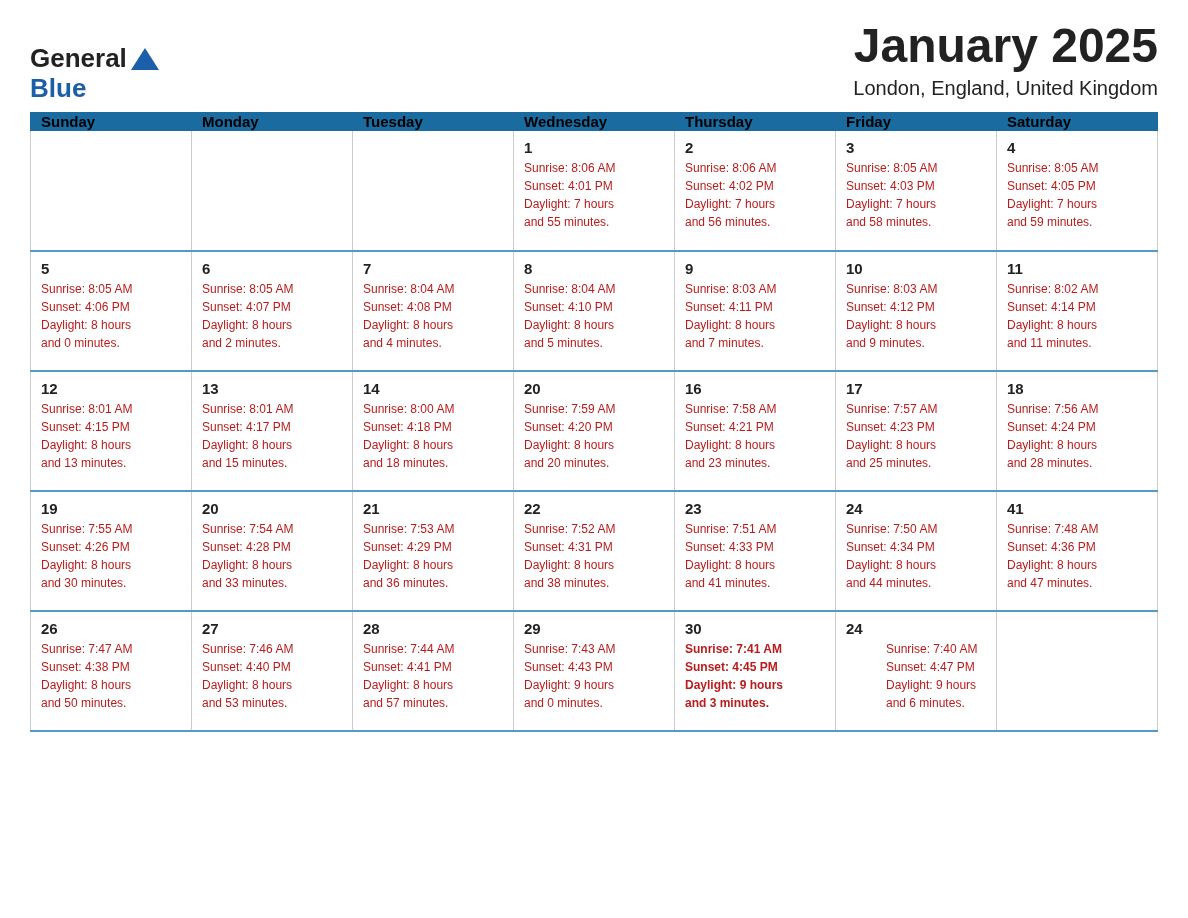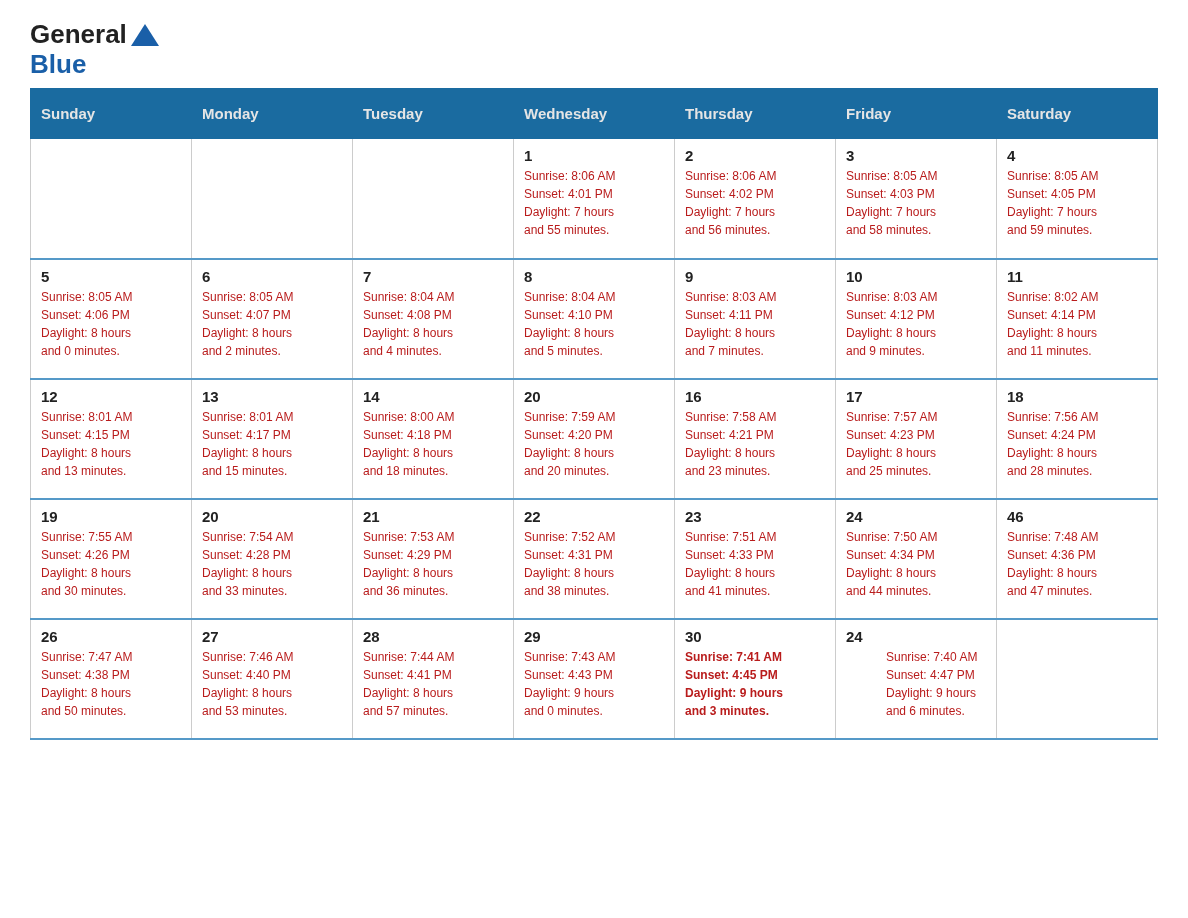--- a/index.html
+++ b/index.html
@@ -14,20 +14,21 @@
     .header {
       display: flex;
       justify-content: space-between;
       align-items: flex-start;
       margin-bottom: 10px;
     }
     .logo {
       display: flex;
       align-items: center;
       gap: 0;
+      margin-top: 24px;
     }
     .logo-text-general {
       font-size: 26px;
       font-weight: bold;
       color: #222;
     }
     .logo-triangle {
       width: 0;
       height: 0;
       border-left: 14px solid transparent;
@@ -58,24 +59,24 @@
       color: #222;
       margin-top: 4px;
     }
     table {
       width: 100%;
       border-collapse: collapse;
       table-layout: fixed;
     }
     thead tr th {
       background-color: #1a6ba0;
-      color: #e5e5e5;
+      color: #000000;
       font-size: 15px;
       font-weight: bold;
-      padding: 16px 10px;
+      padding: 0 10px;
       text-align: left;
       border: 1px solid #1a6ba0;
     }
     tbody tr {
       border-bottom: 2px solid #5599c8;
     }
     tbody tr td {
       vertical-align: top;
       padding: 8px 10px;
       border-left: 1px solid #ccc;
@@ -110,20 +111,24 @@
   <div class="logo">
   <div style="line-height:1.1">
     <div>
       <span class="logo-text-general">General</span><span class="logo-triangle"></span>
     </div>
     <div>
       <span class="logo-blue">Blue</span>
     </div>
   </div>
 </div>
+  <div class="title-block">
+    <div class="calendar-title">January 2025</div>
+    <div class="calendar-subtitle">London, England, United Kingdom</div>
+  </div>
 </div>
 
 <table>
   <thead>
     <tr>
     <th>Sunday</th>
         <th>Monday</th>
         <th>Tuesday</th>
         <th>Wednesday</th>
         <th>Thursday</th>
@@ -304,21 +309,21 @@
 and 41 minutes.</div>
         </td>
         <td>
           <div class="day-number">24</div>
           <div class="day-info" style="white-space: pre-line;">Sunrise: 7:50 AM
 Sunset: 4:34 PM
 Daylight: 8 hours
 and 44 minutes.</div>
         </td>
         <td>
-          <div class="day-number">46</div>
+          <div class="day-number">41</div>
           <div class="day-info" style="white-space: pre-line;">Sunrise: 7:48 AM
 Sunset: 4:36 PM
 Daylight: 8 hours
 and 47 minutes.</div>
         </td>
       </tr>
       <tr>
         <td>
           <div class="day-number">26</div>
           <div class="day-info" style="white-space: pre-line;">Sunrise: 7:47 AM

